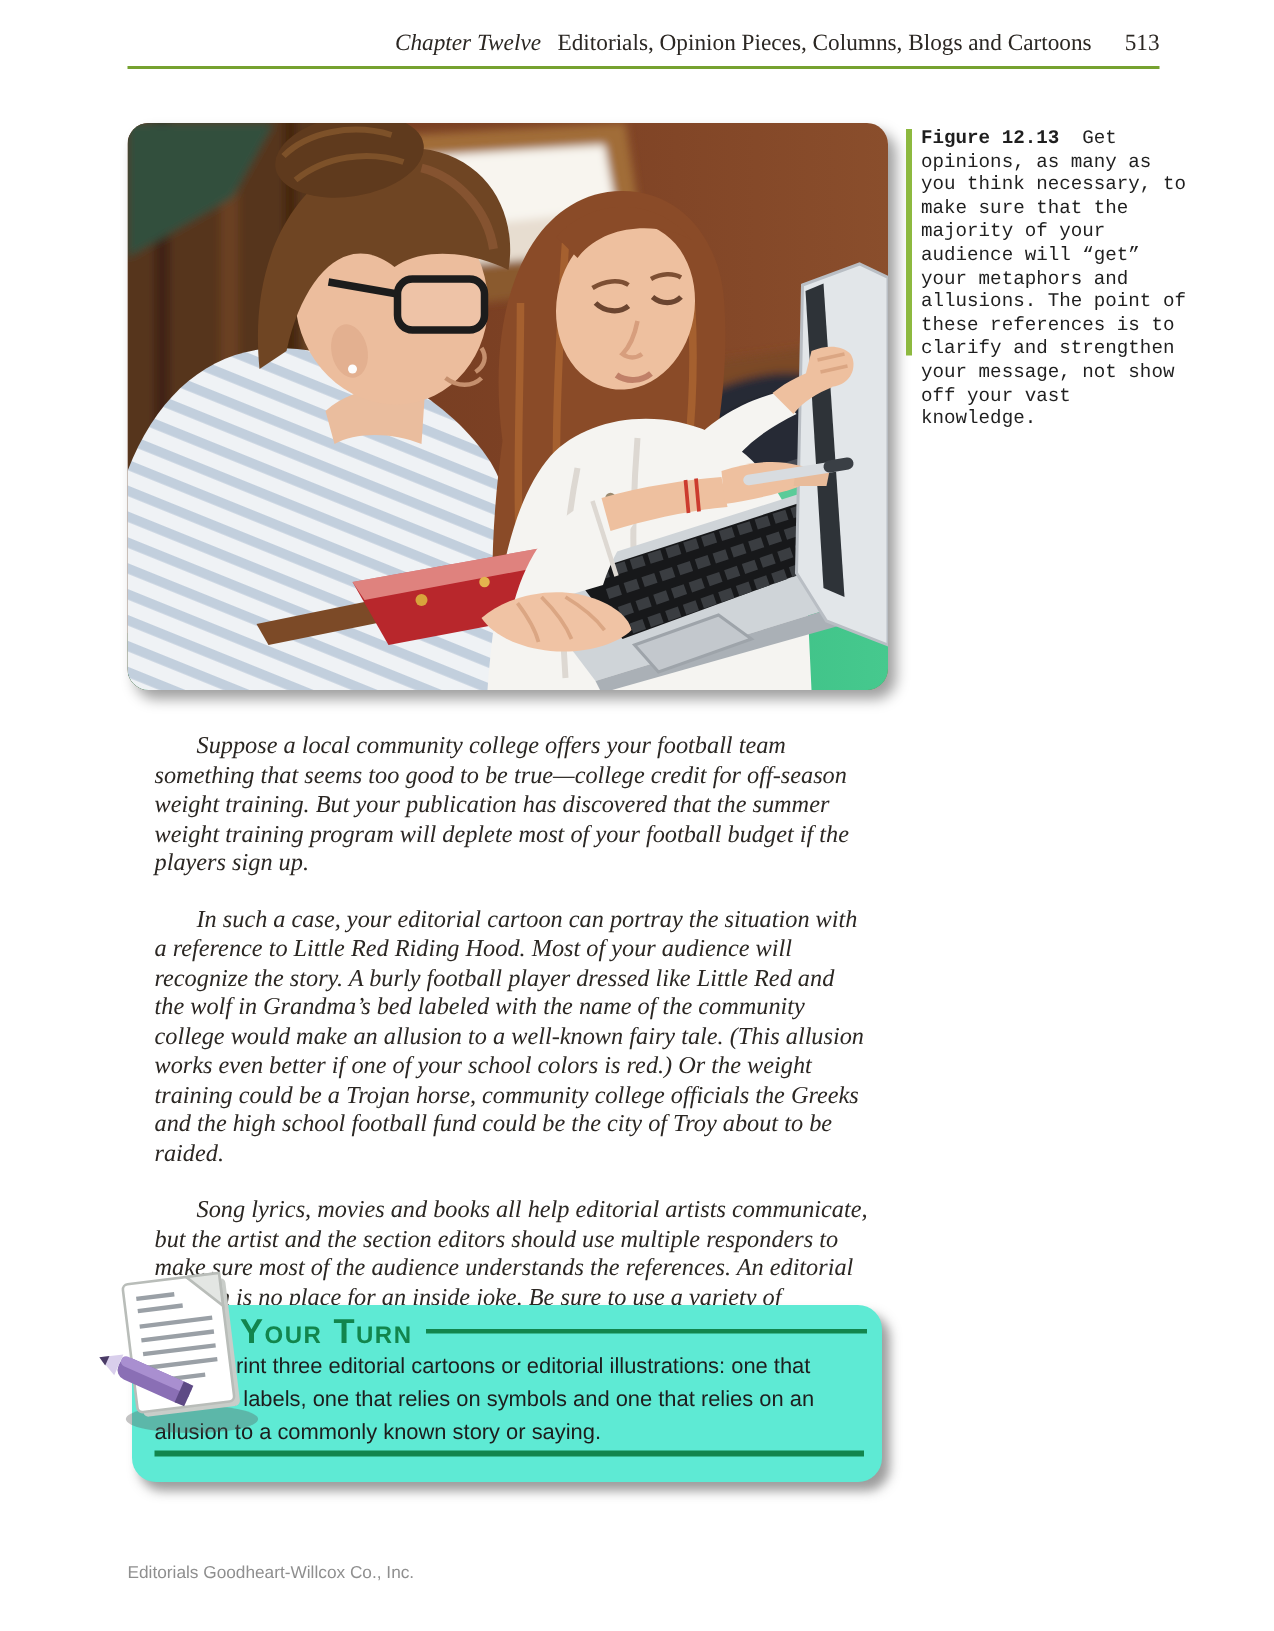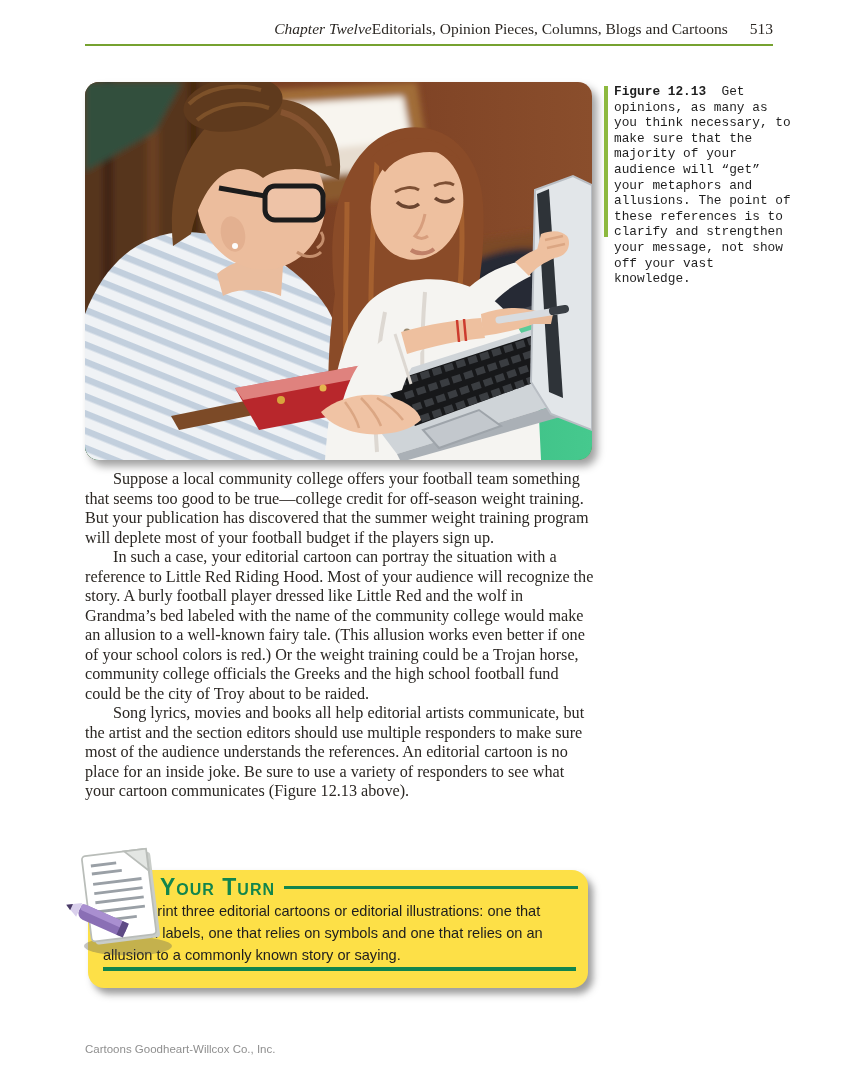--- a/index.html
+++ b/index.html
@@ -2,42 +2,42 @@
 <html><head>
 <meta charset="utf-8">
 <style>
   html,body{margin:0;padding:0;background:#ffffff;}
   .page{position:relative;width:849px;height:1087px;background:#ffffff;overflow:hidden;
         font-family:"Liberation Serif",serif;color:#2b2723;}
 
   
   .hdr-text{position:absolute;left:85px;top:20px;width:688px;text-align:right;
             font-size:15.5px;white-space:nowrap;color:#2b2723;}
-  .hdr-chapter{font-style:italic;margin-right:0;}
+  .hdr-chapter{font-style:italic;margin-right:11px;}
   .hdr-pagenum{margin-left:22px;}
   .hdr-rule{position:absolute;left:85px;top:44px;width:688px;height:2px;background:#76a230;}
 
   
   .photo{position:absolute;left:85px;top:82px;width:507px;height:378px;border-radius:14px;
          box-shadow:5px 6px 9px rgba(0,0,0,.38);overflow:hidden;}
   .photo svg{display:block;}
 
   
   .cap-bar{position:absolute;left:604px;top:86px;width:4px;height:151px;background:#8db93f;}
   .caption{position:absolute;left:614px;top:84px;width:180px;
            font-family:Liberation Mono, monospace;font-size:12.8px;line-height:15.6px;color:#1f1f1f;}
   .caption b{font-weight:bold;}
 
   
   .bodytext{position:absolute;left:85px;top:470px;width:512px;
             font-size:16.2px;line-height:19.5px;color:#2b2723;}
-  .bodytext p{margin:0;text-indent:28px;}
-
-  
-  .yt-box{position:absolute;left:88px;top:870px;width:500px;height:118px;background:#fde047;
+  .bodytext p{margin:18px;text-indent:28px;font-style:italic;}
+
+  
+  .yt-box{position:absolute;left:88px;top:870px;width:500px;height:118px;background:#5eead4;
           border-radius:16px;box-shadow:5px 6px 7px rgba(60,60,60,.5);}
   .yt-head{position:absolute;left:48px;right:10px;top:4px;display:flex;align-items:center;}
   .yt-dash{width:17px;height:3px;background:#12854d;margin-right:7px;flex:none;}
   .yt-title{font-family:"Liberation Sans",sans-serif;font-variant:small-caps;
             font-weight:bold;font-size:23px;letter-spacing:1px;color:#12854d;margin:0 9px 0 0;
             white-space:nowrap;}
   .yt-line{height:3px;background:#12854d;flex:1;}
   .yt-text{position:absolute;left:15px;top:30px;width:468px;margin:0;
            font-family:"Liberation Sans",sans-serif;font-size:14.6px;line-height:22px;color:#1d1d1d;}
   .yt-rule{position:absolute;left:15px;right:12px;bottom:17px;height:4px;background:#12854d;}
@@ -211,16 +211,16 @@
     <g transform="rotate(24 30 70)">
       <rect x="10" y="58" width="44" height="13" rx="6" fill="#8a6fb5"></rect>
       <rect x="10" y="58" width="44" height="6" rx="3" fill="#a98fd0"></rect>
       <path d="M10,58 L-2,65 L10,71 Z" fill="#d9cfec"></path>
       <path d="M-2,65 L3,62 L3,68 Z" fill="#4a3b66"></path>
       <rect x="48" y="58" width="6" height="13" fill="#5e4a85"></rect>
     </g>
   </svg>
 
   <div class="footer">
-    <span>Cartoons Goodheart-Willcox Co., Inc.</span>
+    <span>Editorials Goodheart-Willcox Co., Inc.</span>
   </div>
 
 </div>
 
 </body></html>

